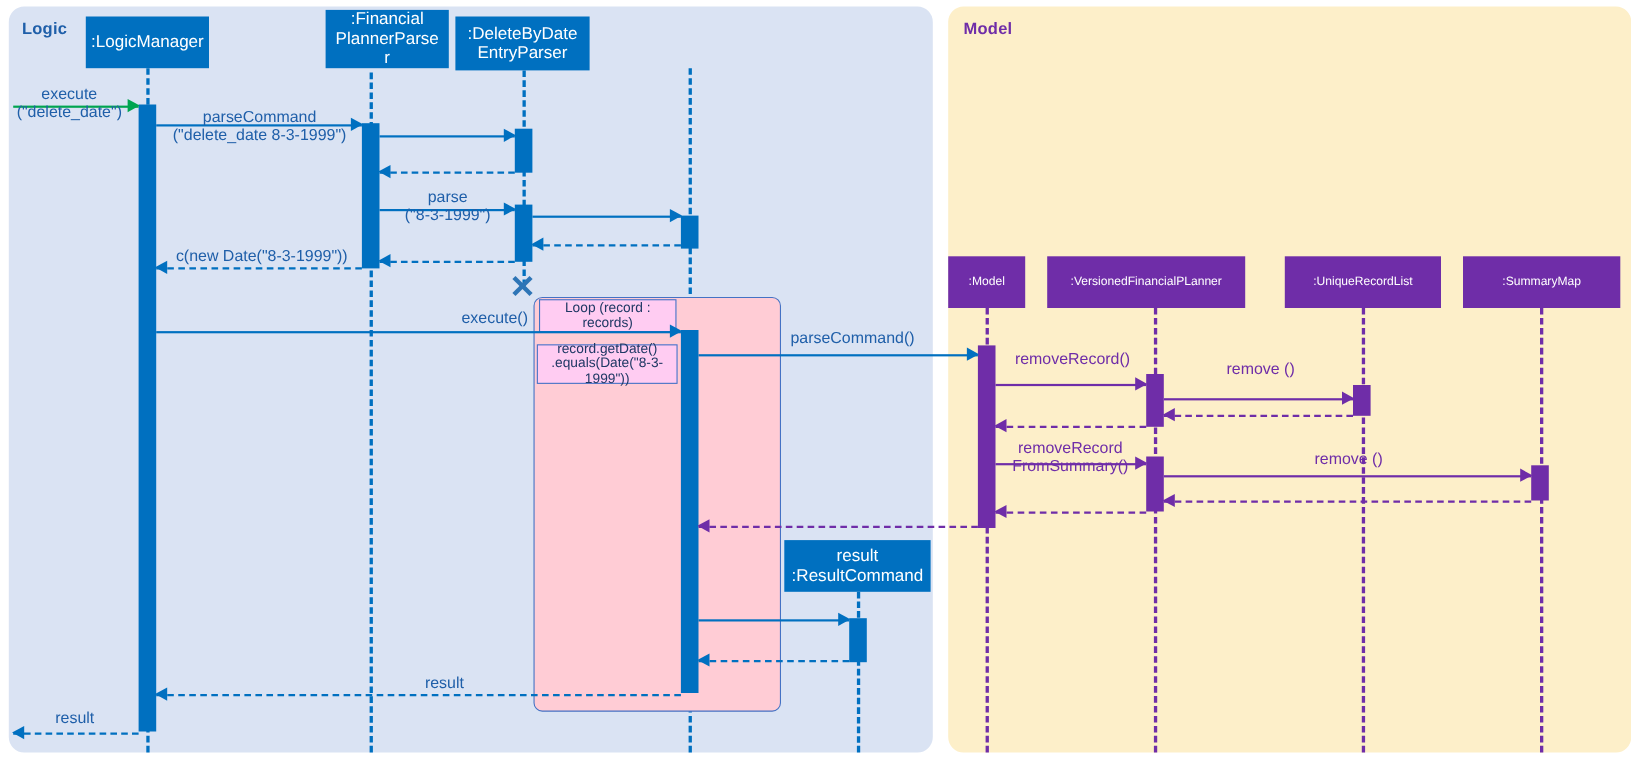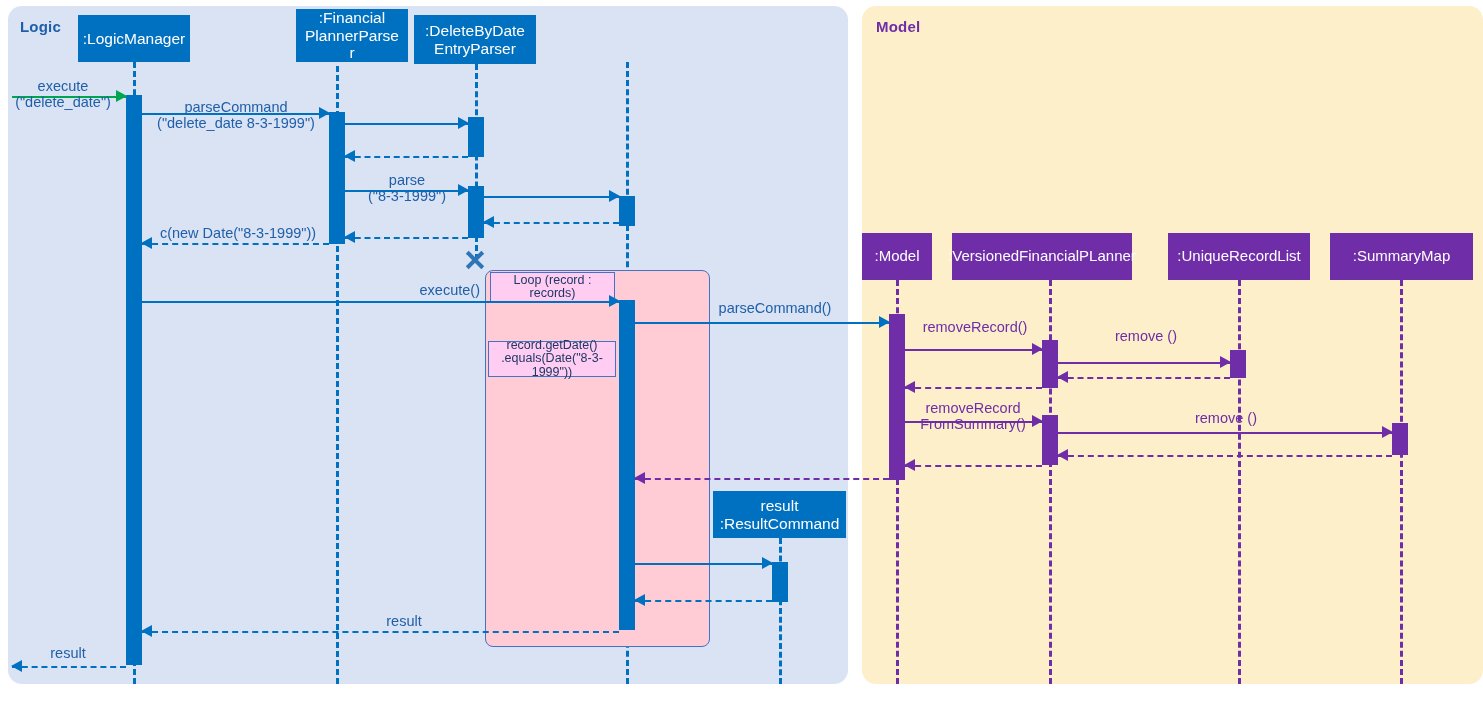--- a/index.html
+++ b/index.html
@@ -5,21 +5,21 @@
   html,body{margin:0;padding:0;background:#ffffff;}
   body{width:1483px;height:706px;font-family:"Liberation Sans",sans-serif;overflow:hidden;}
   #root{position:relative;width:1483px;height:706px;}
 
   .panel{position:absolute;border-radius:14px;}
   .panel-title{position:absolute;font-weight:bold;font-size:15px;letter-spacing:.2px;}
 
   .lifebox{position:absolute;box-sizing:border-box;color:#fff;display:flex;align-items:center;
            justify-content:center;text-align:center;line-height:1.12;}
   .lifebox.blue{background:#0070C0;font-size:15.5px;}
-  .lifebox.purple{background:#6F2DA8;font-size:15px;}
+  .lifebox.purple{background:#6F2DA8;font-size:11px;}
 
   .lifeline{position:absolute;width:0;border-left-width:3px;border-left-style:dashed;}
   .lifeline.blue{border-left-color:#0070C0;}
   .lifeline.purple{border-left-color:#6F2DA8;}
 
   .act{position:absolute;}
   .act.blue{background:#0070C0;}
   .act.purple{background:#6F2DA8;}
 
   .frag{position:absolute;box-sizing:border-box;border:1px solid #4472C4;border-radius:8px;
@@ -70,21 +70,21 @@
   <div class="lifeline blue" style="left:779px;top:538px;height:146px;"></div>
 
   <div class="lifeline purple" style="left:896px;top:280px;height:404px;"></div>
   <div class="lifeline purple" style="left:1049px;top:280px;height:404px;"></div>
   <div class="lifeline purple" style="left:1238px;top:280px;height:404px;"></div>
   <div class="lifeline purple" style="left:1400px;top:280px;height:404px;"></div>
 
   <div class="frag" style="left:485px;top:270px;width:225px;height:377px;"></div>
   <div class="guard" style="left: 490px; top: 272px; width: 125px; height: 30px; white-space: pre-line;">Loop (record :
 records)</div>
-  <div class="guard" style="left: 488px; top: 313px; width: 128px; height: 36px; white-space: pre-line; margin-top: 28px;">record.getDate()
+  <div class="guard" style="left: 488px; top: 313px; width: 128px; height: 36px; white-space: pre-line;">record.getDate()
 .equals(Date("8-3-1999"))</div>
 
   <div class="act blue" style="left:126px;top:95px;width:16px;height:570px;"></div>
   <div class="act blue" style="left:329px;top:112px;width:16px;height:132px;"></div>
   <div class="act blue" style="left:468px;top:117px;width:16px;height:40px;"></div>
   <div class="act blue" style="left:468px;top:186px;width:16px;height:52px;"></div>
   <div class="act blue" style="left:619px;top:196px;width:16px;height:30px;"></div>
   <div class="act blue" style="left:619px;top:300px;width:16px;height:330px;"></div>
   <div class="act blue" style="left:772px;top:562px;width:16px;height:40px;"></div>
 

